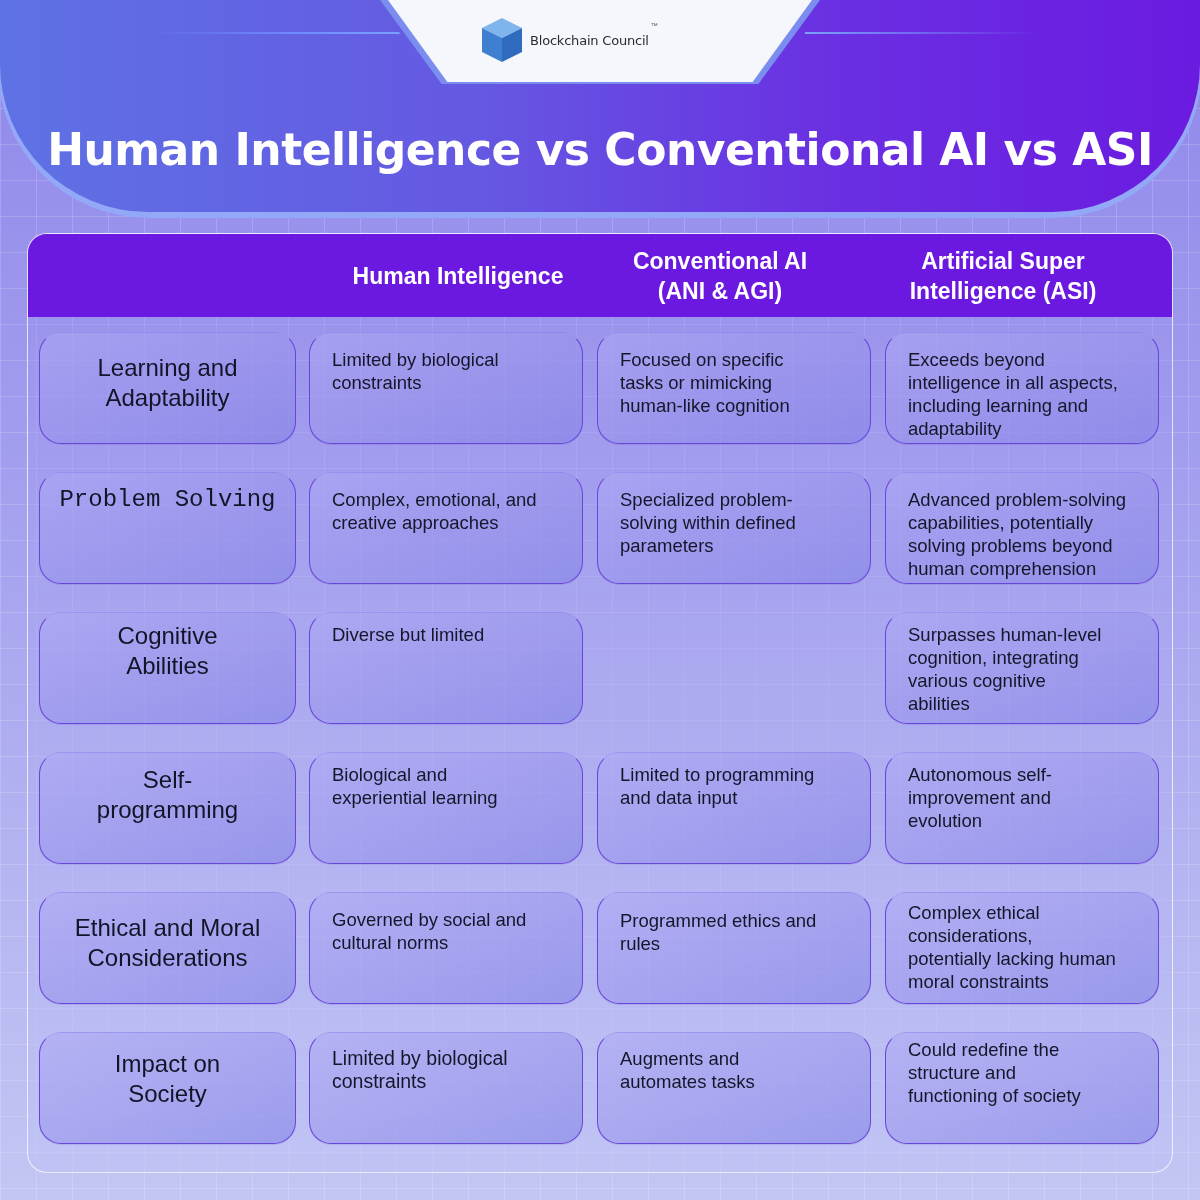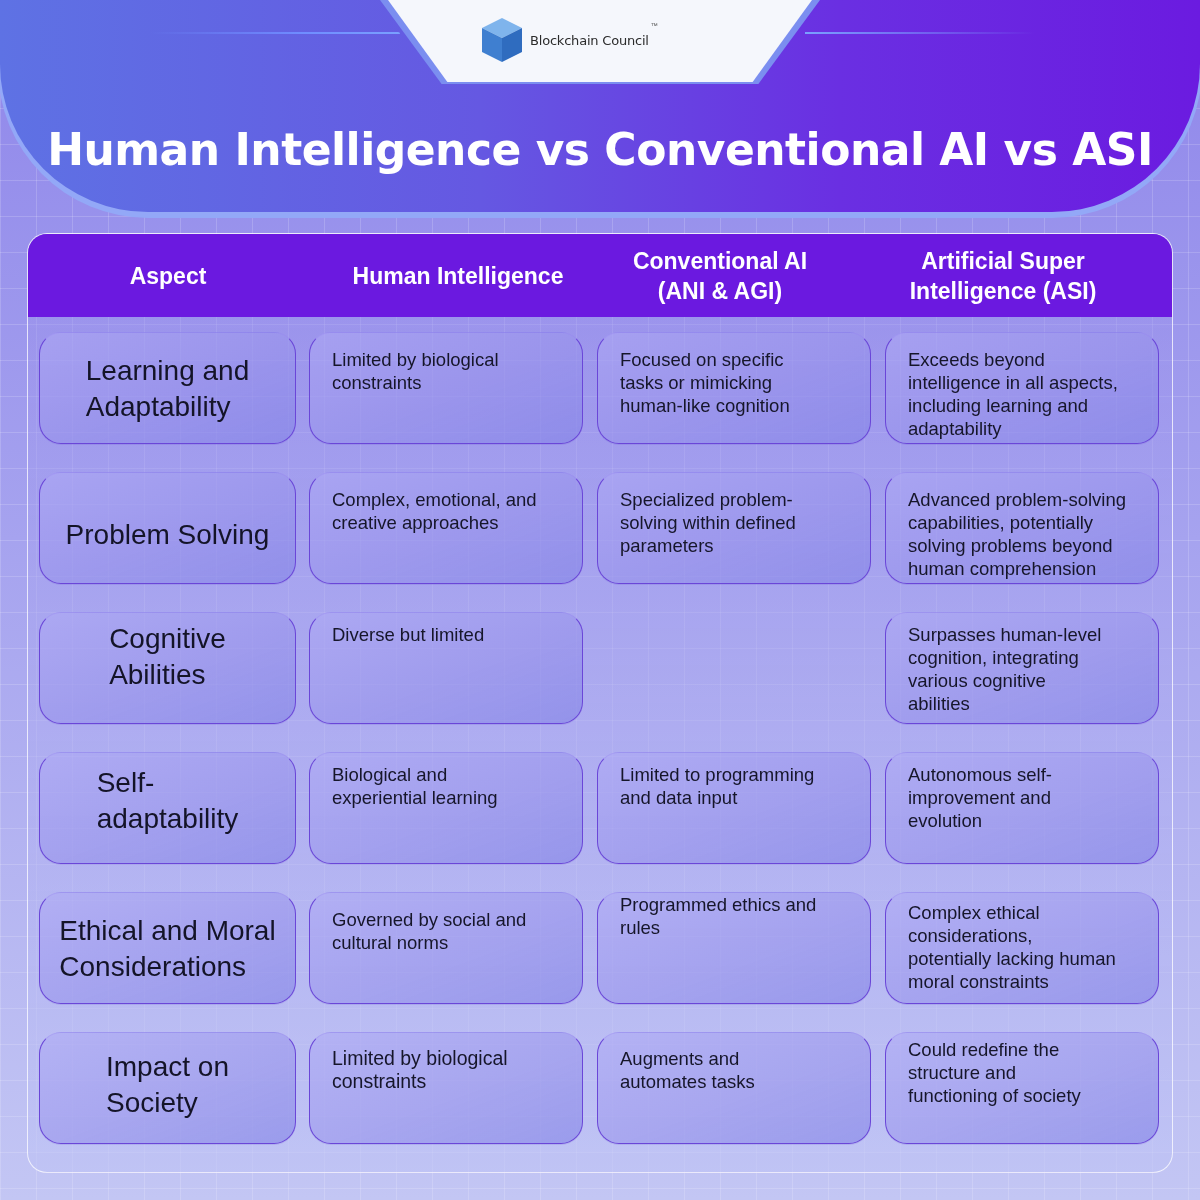--- a/index.html
+++ b/index.html
@@ -83,25 +83,25 @@
   .row { position: absolute; left: 0; width: 100%; height: 112px; }
   .card {
     position: absolute; top: 0; height: 112px;
     border-radius: 22px;
     border: 1.2px solid #6a46d8;
     border-top-color: rgba(150,130,240,0.35);
     background: linear-gradient(160deg, rgba(175,170,245,0.55) 0%, rgba(150,145,235,0.55) 55%, rgba(130,130,230,0.6) 100%);
     box-shadow: 0 1px 0 rgba(90,60,200,0.15);
   }
   .card.aspect {
-    display: flex; align-items: flex-start; justify-content: center; 
+    display: flex; align-items: flex-start; justify-content: center; text-align: center;
     padding-top: 20px;
-    font-size: 28px; line-height: 36px; color: #141428;
-  }
-  .card.aspect.one-line { padding-top: 44px; }
+    font-size: 24px; line-height: 30px; color: #141428;
+  }
+  .card.aspect.one-line { padding-top: 12px; font-family: Liberation Mono, monospace; }
   .card.cell {
     padding: 15px 12px 0 22px;
     font-size: 18.5px; line-height: 23px; color: #16162a;
   }
   .col-0 { left: 11px; width: 257px; }
   .col-1 { left: 281px; width: 274px; }
   .col-2 { left: 569px; width: 274px; }
   .col-3 { left: 857px; width: 274px; }
   .th.col-0 { left: 0; width: 280px; }
   .th.col-1 { left: 290px; width: 280px; }
@@ -129,23 +129,20 @@
     <polygon points="22,22 42,12 42,36 22,46" fill="#2f6cbf"></polygon>
   </svg>
   <span class="logo-text">Blockchain Council</span>
   <span class="logo-tm">™</span>
 </div>
 
 <h1 class="page-title">Human Intelligence vs Conventional AI vs ASI</h1>
 
 <div class="table-wrap">
   <div class="thead">
-    <div class="th col-0">
-        <span style="white-space:pre-line">Aspect</span>
-      </div>
     <div class="th col-1">
         <span style="white-space:pre-line">Human Intelligence</span>
       </div>
     <div class="th col-2">
         <span style="white-space:pre-line">Conventional AI
 (ANI &amp; AGI)</span>
       </div>
     <div class="th col-3">
         <span style="white-space:pre-line">Artificial Super
 Intelligence (ASI)</span>
@@ -191,39 +188,39 @@
       </div>
     <div class="card cell col-3" style="padding-top:10px"><span style="white-space:pre-line">Surpasses human-level
 cognition, integrating
 various cognitive
 abilities</span></div>
   </div>
 
   <div class="row" style="top:518px">
     <div class="card aspect col-0" style="padding-top:12px">
         <span style="white-space:pre-line">Self-
-adaptability</span>
+programming</span>
       </div>
     <div class="card cell col-1" style="padding-top:10px"><span style="white-space:pre-line">Biological and
 experiential learning</span></div>
     <div class="card cell col-2" style="padding-top:10px"><span style="white-space:pre-line">Limited to programming
 and data input</span></div>
     <div class="card cell col-3" style="padding-top:10px"><span style="white-space:pre-line">Autonomous self-
 improvement and
 evolution</span></div>
   </div>
 
   <div class="row" style="top:658px">
     <div class="card aspect col-0" style="padding-top:20px">
         <span style="white-space:pre-line">Ethical and Moral
 Considerations</span>
       </div>
     <div class="card cell col-1" style=""><span style="white-space:pre-line">Governed by social and
 cultural norms</span></div>
-    <div class="card cell col-2" style="padding-top:0"><span style="white-space:pre-line">Programmed ethics and
+    <div class="card cell col-2" style="padding-top:16px"><span style="white-space:pre-line">Programmed ethics and
 rules</span></div>
     <div class="card cell col-3" style="padding-top:8px"><span style="white-space:pre-line">Complex ethical
 considerations,
 potentially lacking human
 moral constraints</span></div>
   </div>
 
   <div class="row" style="top:798px">
     <div class="card aspect col-0" style="padding-top:16px">
         <span style="white-space:pre-line">Impact on

